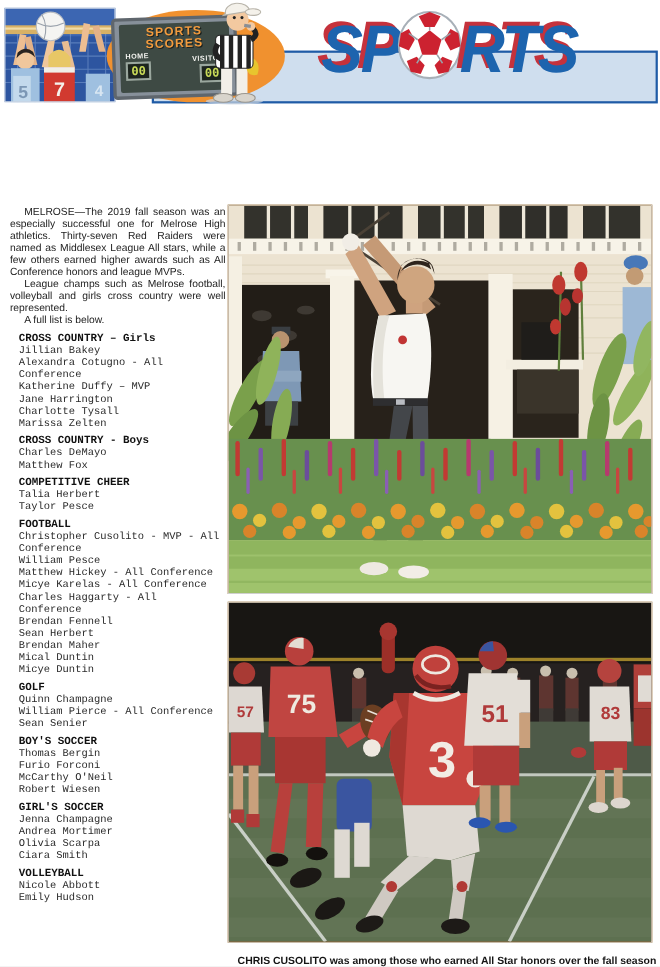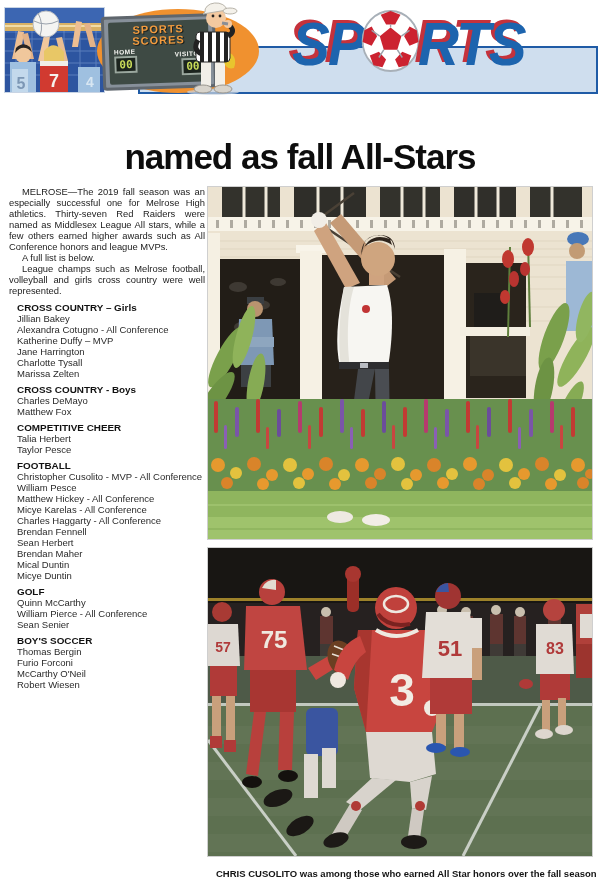--- a/index.html
+++ b/index.html
@@ -30,21 +30,21 @@
   .sports-title .ball{display:inline-block;width:64px;height:64px;vertical-align:-8px;margin:0 -3px;}
 
   
   .headline{position:absolute;left:0;top:98px;width:600px;margin:0;text-align:center;
             font-size:35px;line-height:39px;font-weight:bold;color:#0d0d0d;letter-spacing:-1px;}
 
   
   .article{position:absolute;left:9px;top:186px;width:196px;font-size:9.4px;line-height:11px;color:#222;}
   .article p.para{margin:0;text-align:justify;text-indent:13px;}
   .roster{margin-top:6px;padding-left:8px;}
-  .roster-section{margin-top:5px;}
+  .roster-section{margin-top:5px;font-family:Liberation Mono, monospace;}
   .sec-heading{font-weight:bold;font-size:9.9px;line-height:11px;color:#111;}
   .roster-name{font-size:9.5px;line-height:11px;color:#2a2a2a;}
 
   
   .photo{position:absolute;border:1px solid #cfcfcf;background:#a16207;text-align:right;}
   .photo-golf{left:207px;top:186px;width:384px;height:352px;}
   .photo-football{left:207px;top:547px;width:384px;height:308px;}
   .photo svg{display:block;width:100%;height:100%;}
 
   .caption{position:absolute;left:204px;top:856px;width:390px;margin:12px;
@@ -170,28 +170,27 @@
           <line x1="40.5" y1="42" x2="46" y2="50"></line>
             <line x1="25.5" y1="42" x2="20" y2="50"></line>
           <line x1="21" y1="28" x2="12" y2="22"></line>
         </g>
       </svg><span>RTS</span>
     </div>
   </header>
 
   <h1 class="headline">
     <br>
-    <span>named as fall All-Stars</span>
   </h1>
 
   <div class="article">
     <div>
         <p class="para">MELROSE—The 2019 fall season was an especially successful one for Melrose High athletics. Thirty-seven Red Raiders were named as Middlesex League All stars, while a few others earned higher awards such as All Conference honors and league MVPs.</p>
+        <p class="para">League champs such as Melrose football, volleyball and girls cross country were well represented.</p>
         <p class="para">A full list is below.</p>
-        <p class="para">League champs such as Melrose football, volleyball and girls cross country were well represented.</p>
       </div>
     <div class="roster">
         <div class="roster-section">
           <div class="sec-heading">CROSS COUNTRY – Girls</div>
           <div class="roster-name">Jillian Bakey</div>
           <div class="roster-name">Alexandra Cotugno - All Conference</div>
           <div class="roster-name">Katherine Duffy – MVP</div>
           <div class="roster-name">Jane Harrington</div>
           <div class="roster-name">Charlotte Tysall</div>
           <div class="roster-name">Marissa Zelten</div>
@@ -214,30 +213,42 @@
           <div class="roster-name">Micye Karelas - All Conference</div>
           <div class="roster-name">Charles Haggarty - All Conference</div>
           <div class="roster-name">Brendan Fennell</div>
           <div class="roster-name">Sean Herbert</div>
           <div class="roster-name">Brendan Maher</div>
           <div class="roster-name">Mical Duntin</div>
           <div class="roster-name">Micye Duntin</div>
         </div>
         <div class="roster-section">
           <div class="sec-heading">GOLF</div>
-          <div class="roster-name">Quinn McCarthy</div>
+          <div class="roster-name">Quinn Champagne</div>
           <div class="roster-name">William Pierce - All Conference</div>
           <div class="roster-name">Sean Senier</div>
         </div>
         <div class="roster-section">
           <div class="sec-heading">BOY'S SOCCER</div>
           <div class="roster-name">Thomas Bergin</div>
           <div class="roster-name">Furio Forconi</div>
           <div class="roster-name">McCarthy O'Neil</div>
           <div class="roster-name">Robert Wiesen</div>
+        </div>
+        <div class="roster-section">
+          <div class="sec-heading">GIRL'S SOCCER</div>
+          <div class="roster-name">Jenna Champagne</div>
+          <div class="roster-name">Andrea Mortimer</div>
+          <div class="roster-name">Olivia Scarpa</div>
+          <div class="roster-name">Ciara Smith</div>
+        </div>
+        <div class="roster-section">
+          <div class="sec-heading">VOLLEYBALL</div>
+          <div class="roster-name">Nicole Abbott</div>
+          <div class="roster-name">Emily Hudson</div>
         </div>
       </div>
   </div>
 
   <figure class="photo photo-golf" style="margin:0">
     <svg viewBox="0 0 384 352" preserveAspectRatio="none">
       <rect width="384" height="352" fill="#ece3d1"></rect>
       <g stroke="#ded3bd" stroke-width="1" opacity=".8">
         <line x1="0" y1="54" x2="384" y2="54"></line>
           <line x1="0" y1="62" x2="384" y2="62"></line>

